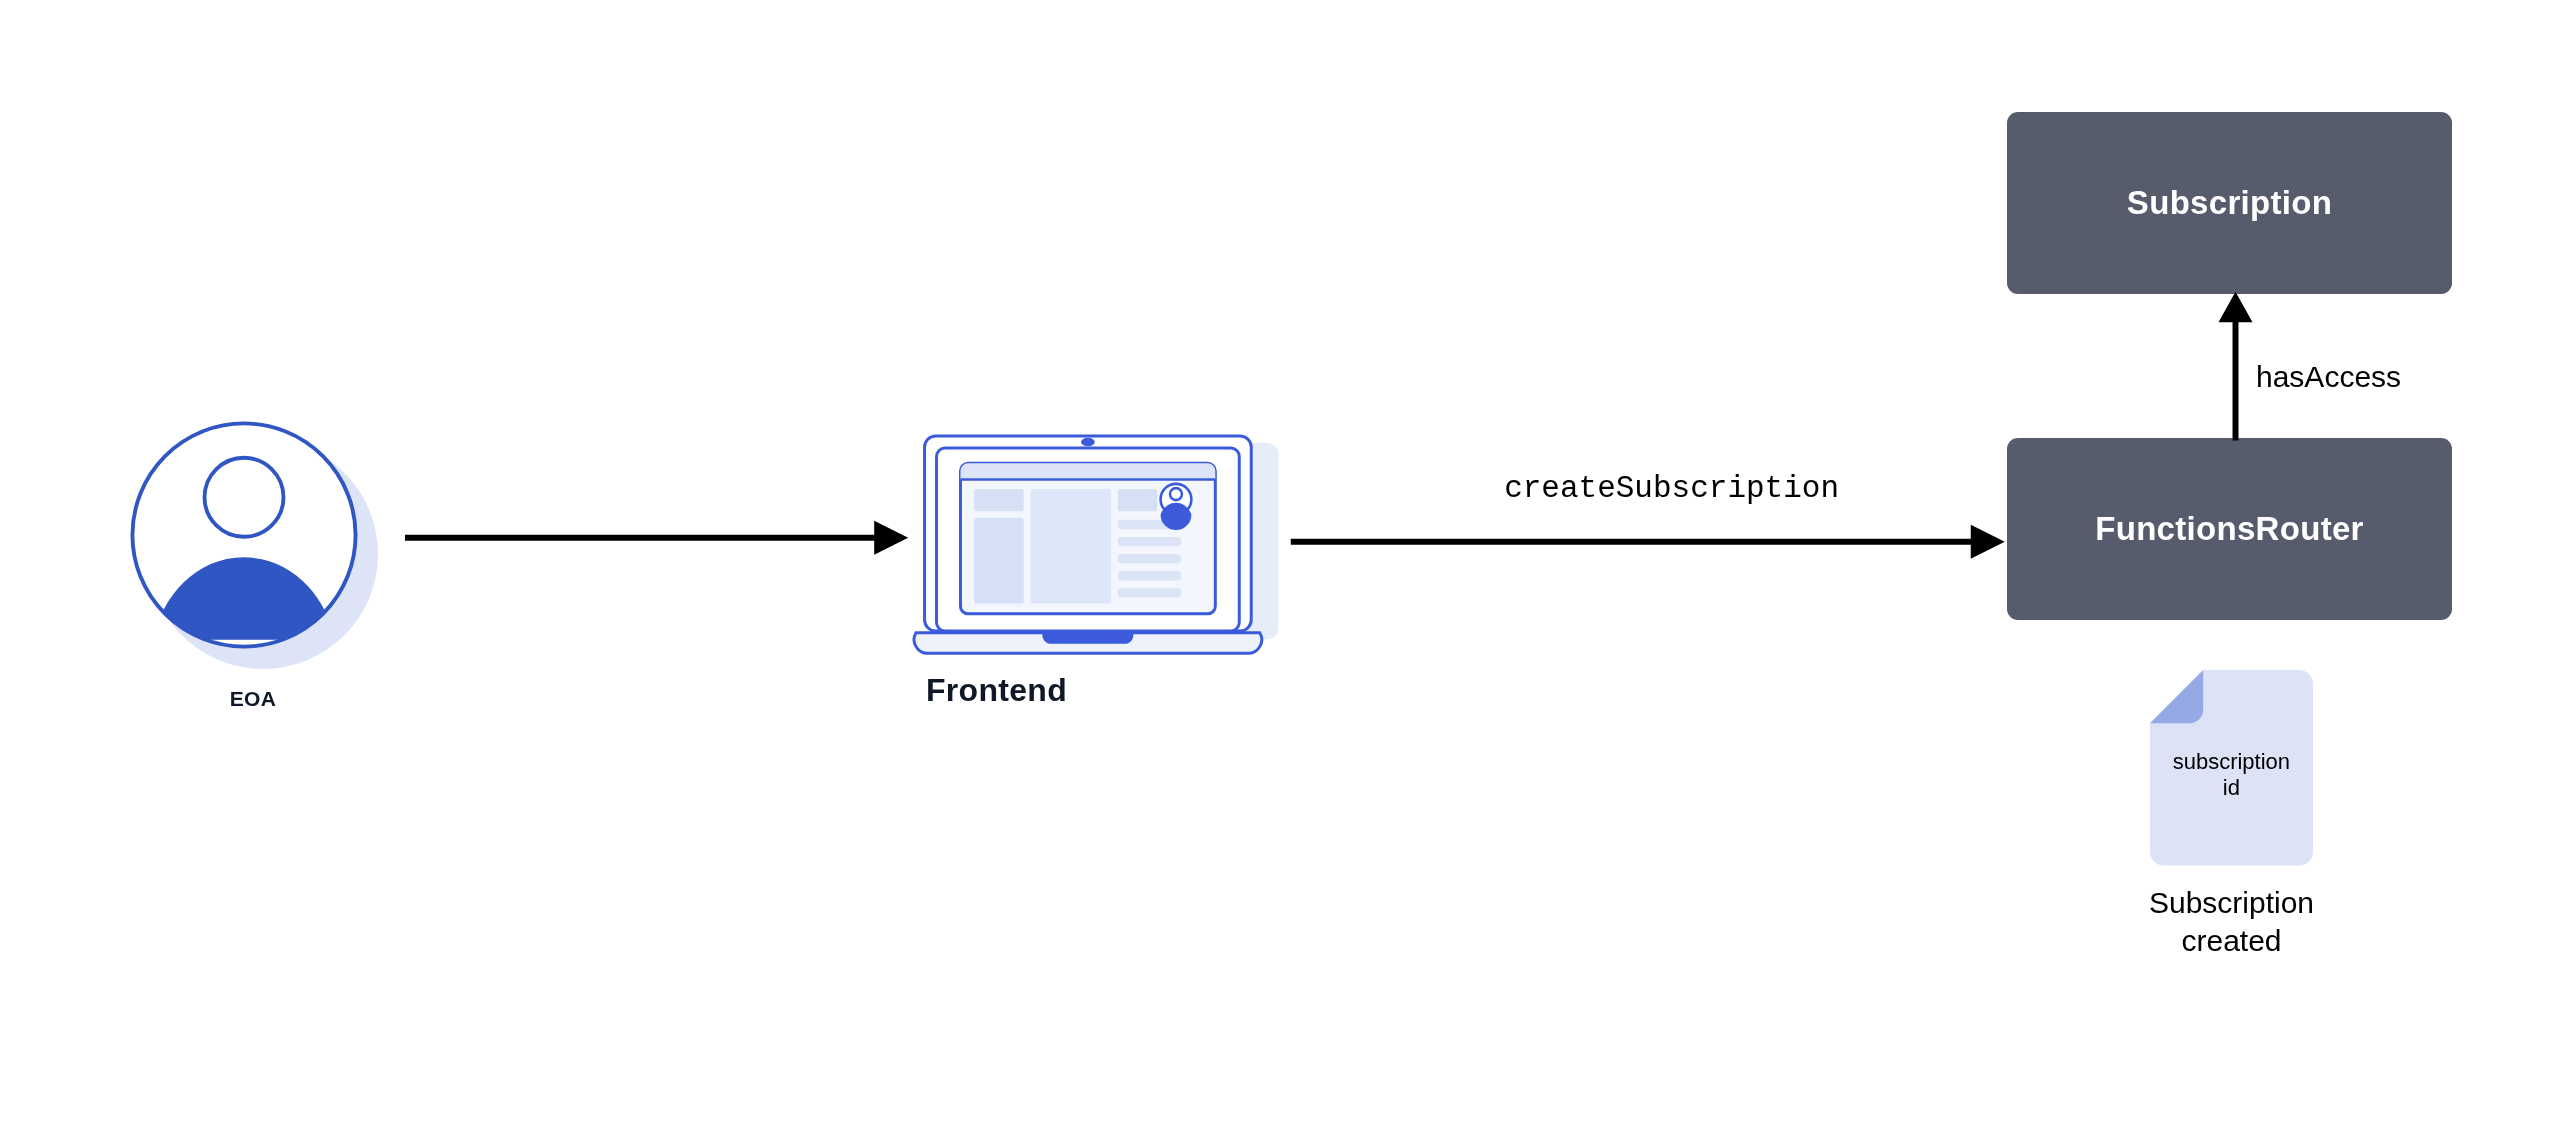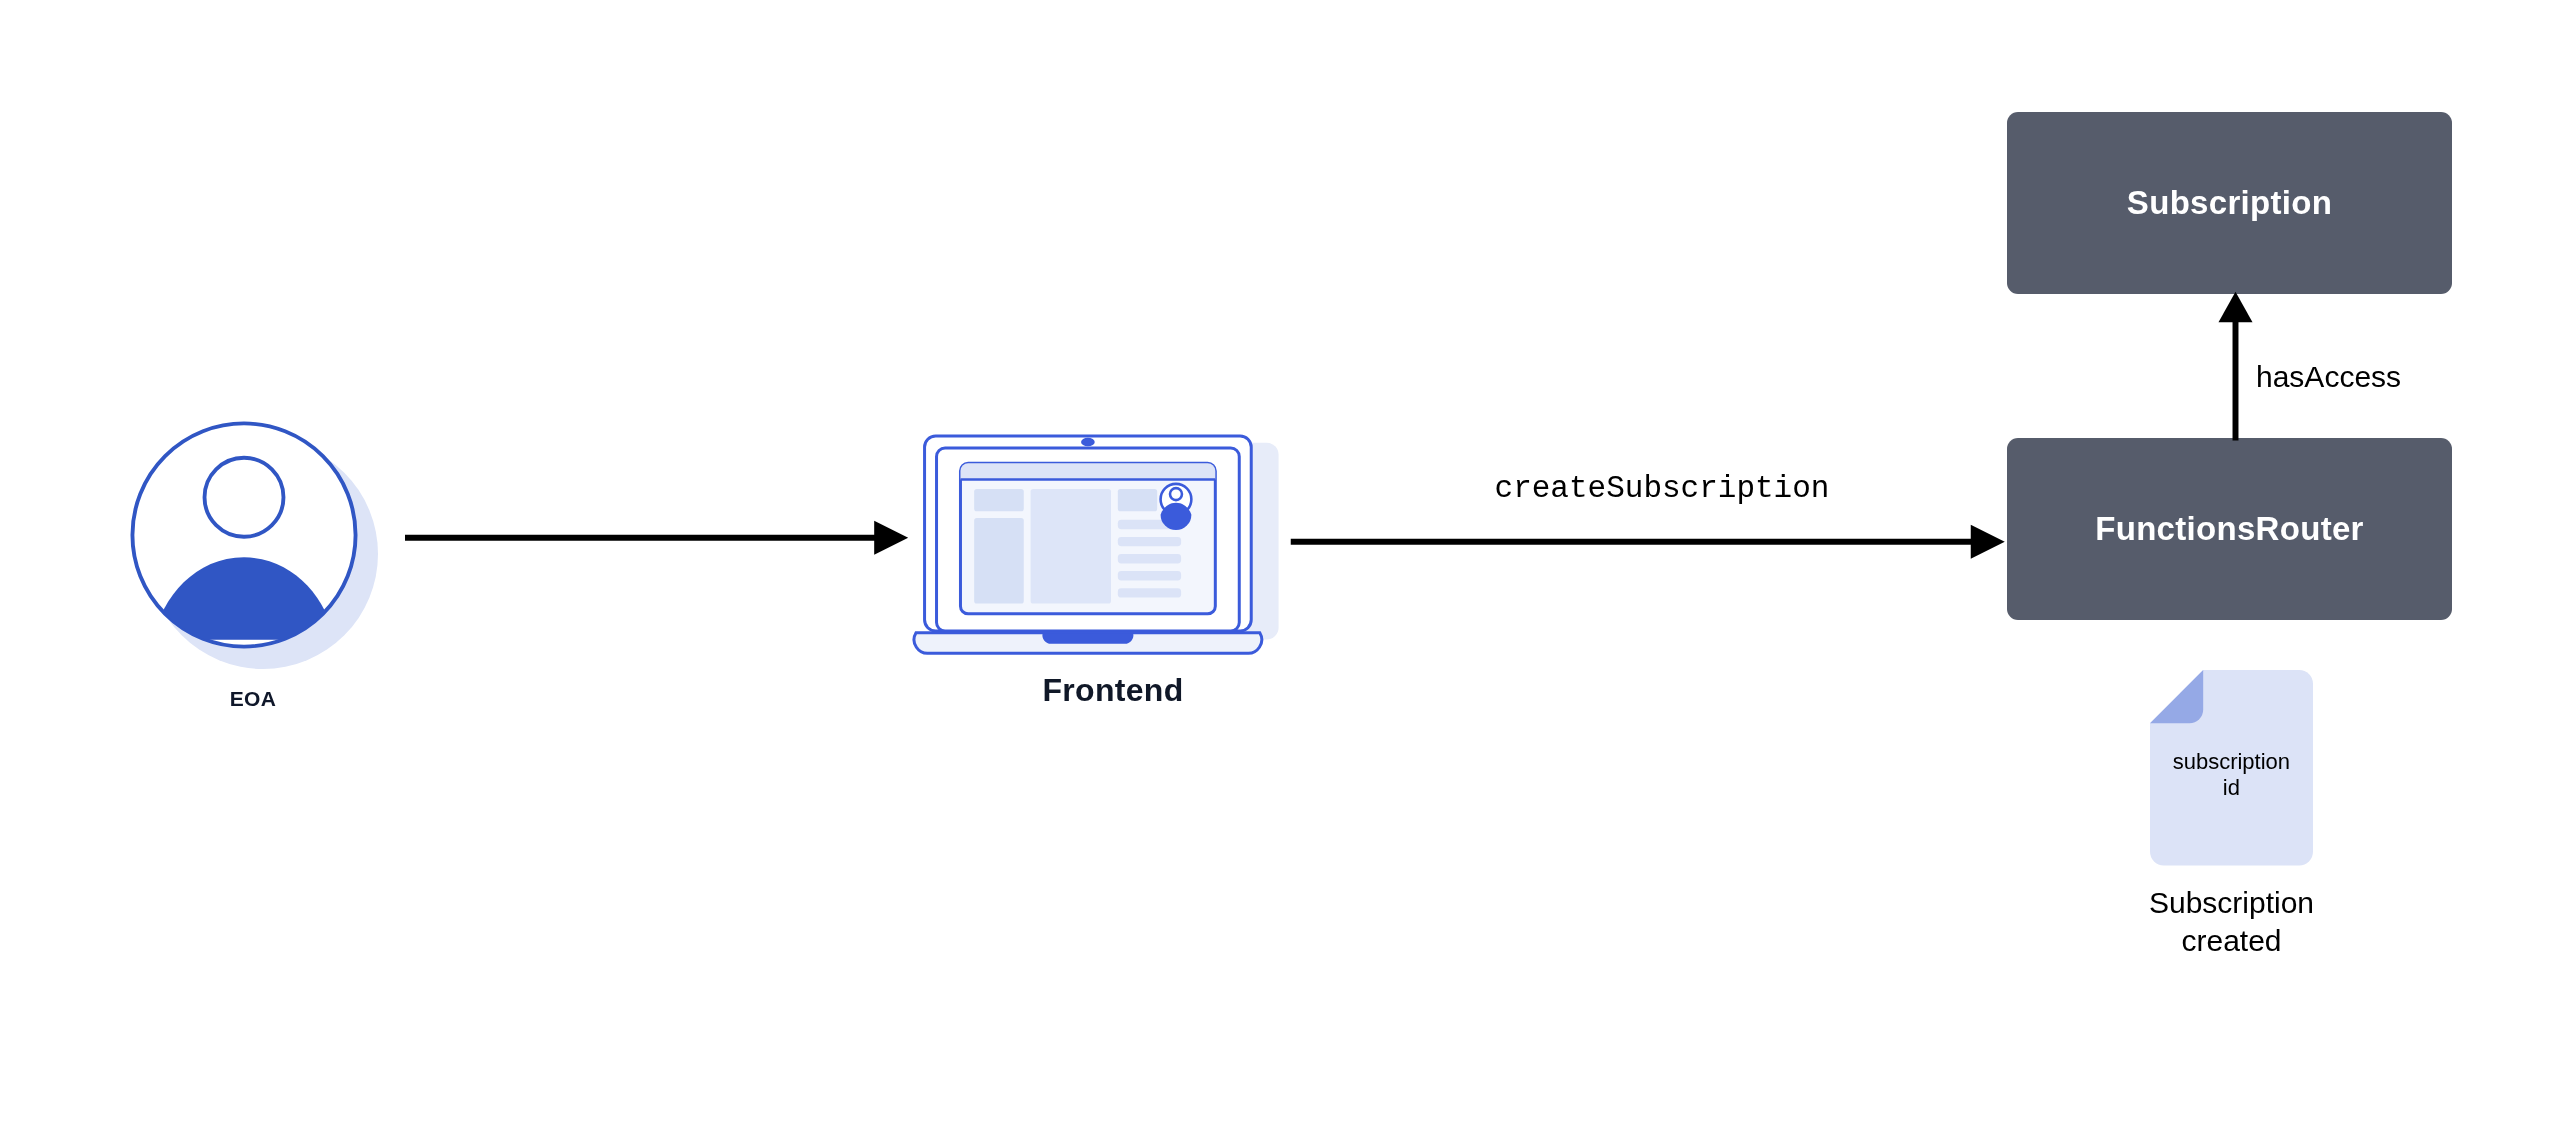--- a/index.html
+++ b/index.html
@@ -34,31 +34,31 @@
     letter-spacing: 0.4px;
   }
 
   
   #arrow-eoa-frontend { left: 403px; top: 514px; }
 
   
   #frontend-node { left: 912px; top: 424px; width: 386px; height: 343px; }
   #laptop-svg { left: 0; top: 0; }
   #frontend-label {
-    left: 8px; top: 248px; width: 386px;
-    text-align: center;
+    left: 14px; top: 248px; width: 386px;
+    text-align: left;
     font-size: 32px; font-weight: 700; color: #101828;
     letter-spacing: 0.3px;
   }
 
   
   #arrow-frontend-router { left: 1288px; top: 518px; }
   #createsubscription-label {
-    left: 1405px; top: 471px; width: 514px;
-    text-align: center;
+    left: 1325px; top: 471px; width: 514px;
+    text-align: right;
     font-size: 31px; color: #000000;
     font-family: "Liberation Mono", "DejaVu Sans Mono", monospace;
     white-space: nowrap;
   }
 
   
   .node-box {
     background: #565c6b;
     border-radius: 11px;
     display: flex;

